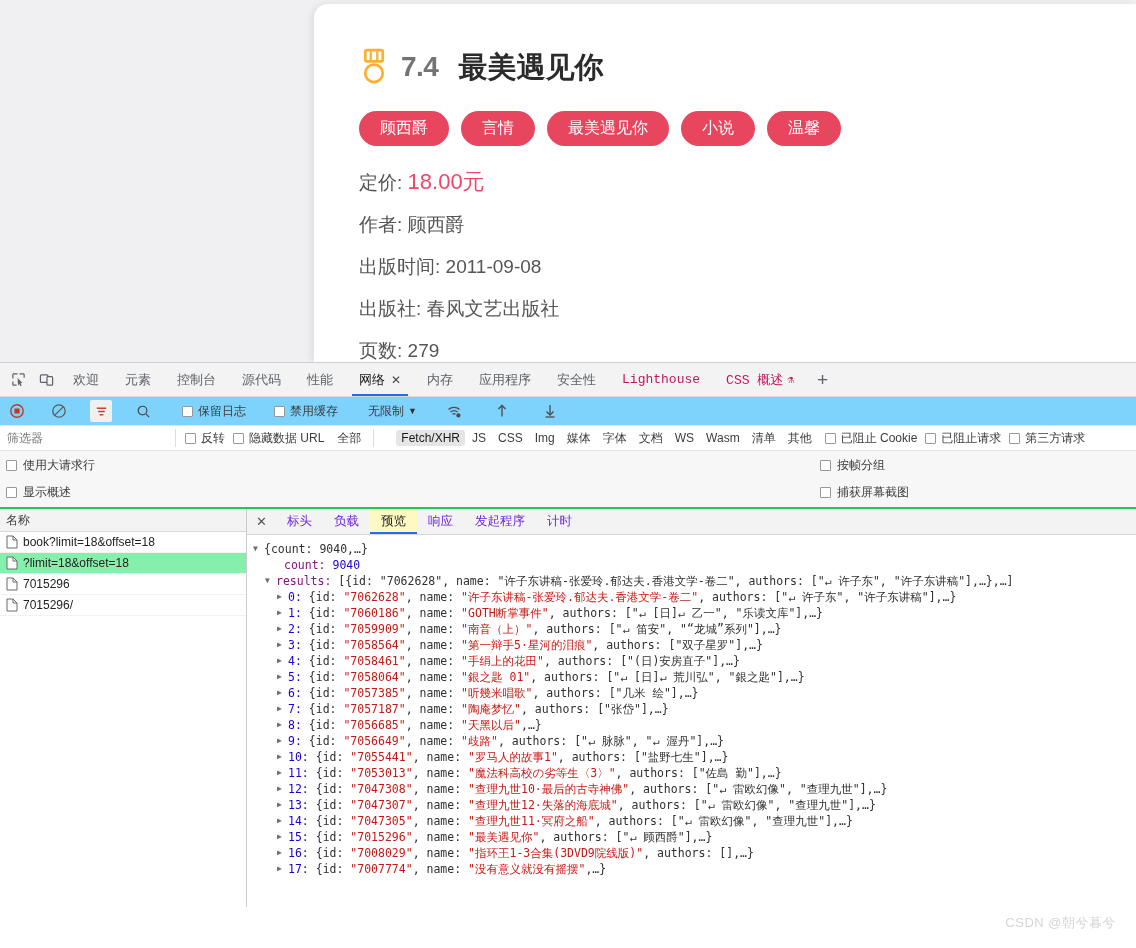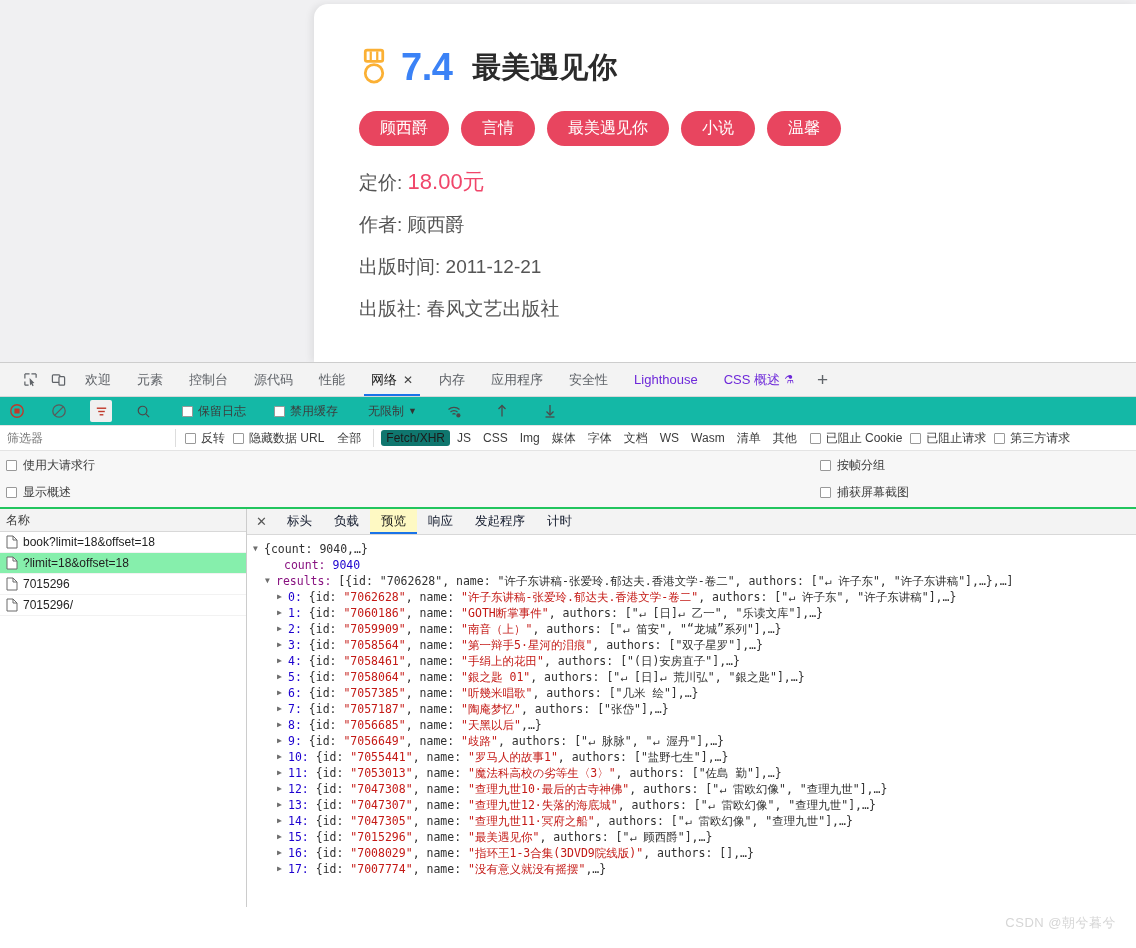--- a/index.html
+++ b/index.html
@@ -22,21 +22,21 @@
     width: 822px; height: 358px;
     background: #ffffff;
     border-top-left-radius: 14px;
     box-shadow: -3px 0 7px rgba(0,0,0,0.07);
   }
   .card-inner { padding: 44px 0 0 45px; }
 
   .title-row { display: flex; align-items: center; gap: 12px; }
   .medal-icon { width: 30px; height: 38px; flex: 0 0 auto; display:block; }
   .score {
-    font-size: 38px; font-weight: bold; color: #3b82f6;
+    font-size: 28px; font-weight: bold; color: #737373;
     letter-spacing: -0.5px; line-height: 1;
   }
   .book-title {
     font-size: 29px; font-weight: bold; color: #2b2b2b;
     margin-left: 8px; line-height: 1;
   }
 
   .tags { display: flex; gap: 12px; margin-top: 25px; }
   .tag {
     background: #e8455f; color: #ffffff;
@@ -62,45 +62,45 @@
     position: absolute; left: 0; top: 362px; width: 1136px; height: 586px;
     background: #ffffff;
     border-top: 1px solid #cdcdcd;
     font-size: 12px; color: #5a5a5a;
   }
 
   
   #dt-tabbar {
     height: 34px; display: flex; align-items: stretch;
     background: #f3f3f3; border-bottom: 1px solid #d7d7d7;
-    padding-left: 16px;
+    padding-left: 4px;
   }
   .dt-icon-btn {
     width: 28px; display: flex; align-items: center; justify-content: center;
     cursor: pointer;
   }
   .dt-tab {
     display: flex; align-items: center; gap: 4px;
     padding: 0 13px; font-size: 13px; color: #5f6368;
     cursor: pointer; position: relative; white-space: nowrap;
   }
   .dt-tab.active { color: #1a1a1a; }
   .dt-tab.active::after {
     content: ""; position: absolute; left: 6px; right: 6px; bottom: 0;
     height: 2px; background: #1a73e8;
   }
-  .dt-tab.muted { color: #6d28d9; }
+  .dt-tab.muted { color: #be185d; font-family: Liberation Mono, monospace; }
   .tab-close { font-size: 12px; color: #444; margin-left: 2px; font-weight: bold; }
   .dt-plus { display:flex; align-items:center; padding: 0 10px; font-size: 19px; color: #5f6368; cursor: pointer; }
   .flask { font-size: 11px; }
 
   
   #dt-controls {
     height: 29px; display: flex; align-items: center; gap: 20px;
-    padding: 0 6px; border-bottom: 1px solid #e4e4e4; background: #14b8a6;
+    padding: 0 6px; border-bottom: 1px solid #e4e4e4; background: #7dd3fc;
   }
   .ctl { display: flex; align-items: center; justify-content: center;
          height: 22px; min-width: 22px; cursor: pointer; padding: 0 2px;}
   .ctl.boxed { background: #f0f0f0; border-radius: 2px; }
   .cb-wrap { display: flex; align-items: center; gap: 5px; margin-left: 8px; font-size: 12px; color: #3c3c3c; cursor: pointer; white-space: nowrap;}
   .cbx { width: 11px; height: 11px; border: 1px solid #999; background: #fff; border-radius: 1px; display:inline-block; flex:0 0 auto;}
   .throttle { display:flex; align-items:center; gap:4px; margin-left: 10px; font-size: 12px; color: #3c3c3c; cursor:pointer;}
   .caret { font-size: 9px; color: #333; }
 
   
@@ -109,21 +109,21 @@
     border-bottom: 1px solid #e4e4e4; background: #fff;
     font-size: 12px;
   }
   #filter-input {
     width: 165px; height: 19px; margin-left: 5px;
     border: none; outline: none; font-size: 12px; color: #888;
     font-family: "Liberation Sans", sans-serif; background: transparent;
   }
   .fdiv { width:1px; height: 18px; background:#ddd; margin: 0 5px;}
   .ftype { padding: 1px 5px; border-radius: 3px; color: #3c3c3c; cursor: pointer; white-space: nowrap;}
-  .ftype.active { background: #0f766e; color: #1a1a1a; }
+  .ftype.active { background: #e5e5e5; color: #1a1a1a; margin-left: 15px; }
 
   
   #dt-options {
     border-bottom: 2px solid #22c55e; background: #f7f7f7;
     padding: 6px 0 8px 0; position: relative; height: 58px;
   }
   .opt-left { position: absolute; left: 6px; }
   .opt-right { position: absolute; left: 820px; }
   .opt-row { display: flex; align-items: center; gap: 6px; margin-bottom: 10px;
              font-size: 12px; color: #3c3c3c; cursor: pointer; white-space: nowrap;}
@@ -152,21 +152,21 @@
   #detail {
     flex: 1; display: flex; flex-direction: column; background: #fff; min-width: 0;
   }
   #detail-tabs {
     height: 26px; display: flex; align-items: stretch;
     background: #f3f3f3; border-bottom: 1px solid #d8d8d8;
   }
   .dclose { display:flex; align-items:center; padding: 0 9px; color:#555; font-size: 13px; cursor: pointer;}
   .dtab {
     display: flex; align-items: center; padding: 0 11px;
-    font-size: 12.5px; color: #0f172a; cursor: pointer; position: relative;
+    font-size: 12.5px; color: #6d28d9; cursor: pointer; position: relative;
     white-space: nowrap;
   }
   .dtab.active { color: #1a1a1a; background: #fef9c3; }
   .dtab.active::after {
     content:""; position:absolute; left:0; right:0; bottom:0; height:2px; background:#1a73e8;
   }
 
   
   #json-tree {
     flex: 1; overflow: hidden; padding: 6px 0 0 6px;
@@ -213,22 +213,23 @@
           <div class="tag">顾西爵</div>
           <div class="tag">言情</div>
           <div class="tag">最美遇见你</div>
           <div class="tag">小说</div>
           <div class="tag">温馨</div>
         </div>
 
       <div class="meta" id="meta-list">
           <div class="meta-row price"><span class="lbl">定价:</span> <span class="val">18.00元</span></div>
           <div class="meta-row"><span class="lbl">作者:</span> <span class="val">顾西爵</span></div>
-          <div class="meta-row"><span class="lbl">出版时间:</span> <span class="val">2011-12-21</span></div>
+          <div class="meta-row"><span class="lbl">出版时间:</span> <span class="val">2011-09-08</span></div>
           <div class="meta-row"><span class="lbl">出版社:</span> <span class="val">春风文艺出版社</span></div>
+          <div class="meta-row"><span class="lbl">页数:</span> <span class="val">279</span></div>
         </div>
 
     </div>
   </div>
 </div>
 
 <div id="devtools">
 
   <div id="dt-tabbar">
     <div class="dt-icon-btn">

